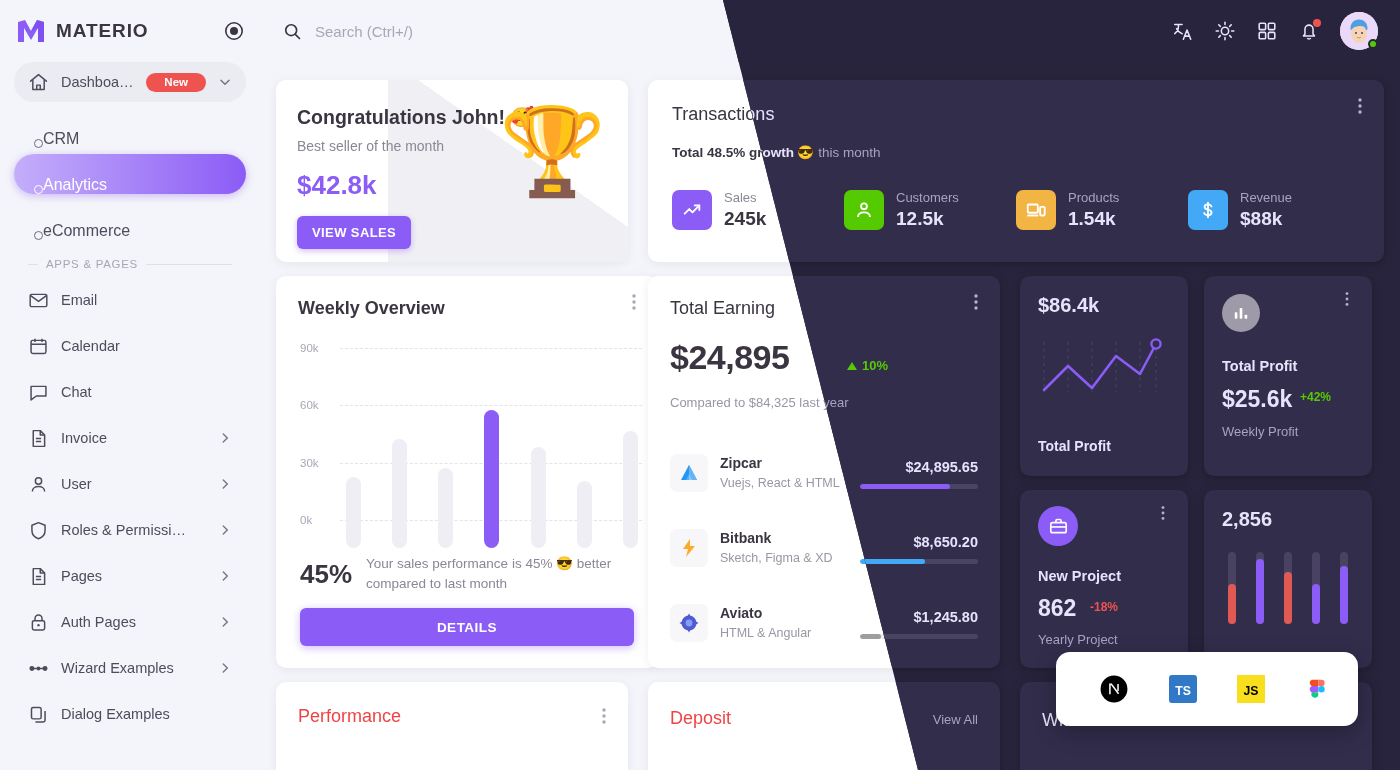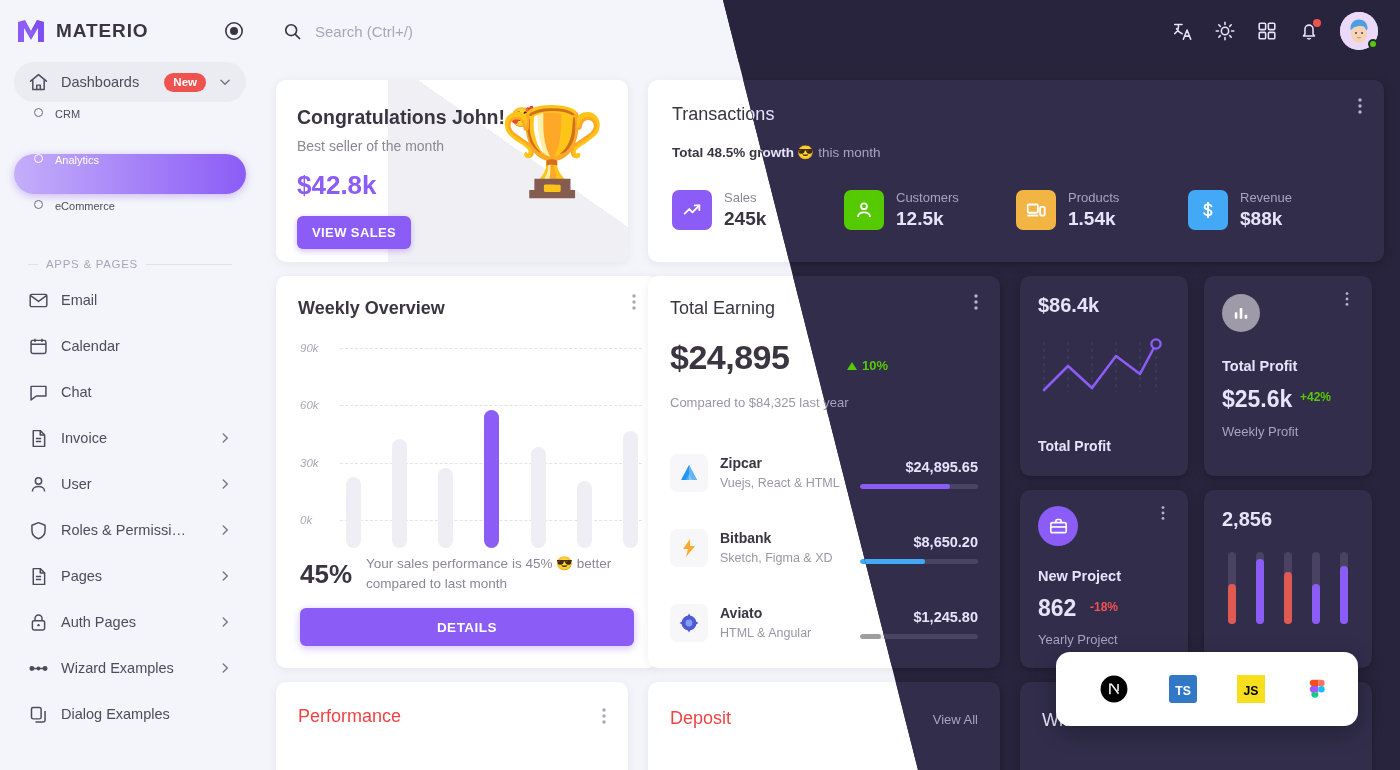--- a/index.html
+++ b/index.html
@@ -39,27 +39,27 @@
     display: flex; align-items: center; gap: 12px;
     height: 40px; padding: 0 14px; margin-bottom: 6px;
     border-radius: 20px; color: #4f4b5c; font-size: 14.5px;
     cursor: pointer; white-space: nowrap;
   }
   .nav-item.group { background: #ebecf1; }
   .nav-ico { width: 21px; height: 21px; flex: 0 0 auto; display: block; }
   .nav-label { flex: 1 1 auto; overflow: hidden; text-overflow: ellipsis; }
   .badge-new {
     background: #ef5350; color: #fff; font-size: 11.5px; font-weight: 600;
-    padding: 2px 9px; border-radius: 10px; line-height: 15px;
+    padding: 2px 18px; border-radius: 10px; line-height: 15px;
   }
   .chev { width: 14px; height: 14px; opacity: .75; }
   .sub-item {
-    display: flex; align-items: flex-start; gap: 12px;
+    display: flex; align-items: flex-end; 
     height: 40px; padding: 0 14px; margin-bottom: 6px;
-    border-radius: 20px; color: #4f4b5c; font-size: 11px; cursor: pointer;
+    border-radius: 20px; color: #4f4b5c; font-size: 16px; cursor: pointer;
   }
   .sub-item.active {
     background: linear-gradient(270deg, #8b5cf6 0%, #c4aefa 100%);
     color: #fff; box-shadow: 0 2px 8px rgba(139,92,246,.4);
   }
   .dot-o { width: 9px; height: 9px; border-radius: 50%; border: 1.6px solid #6e6b7b; margin-left: 6px; }
   .sub-item.active .dot-o { border-color: #fff; }
 
   .section-head {
     display: flex; align-items: center; gap: 8px;
@@ -138,21 +138,21 @@
     width: 40px; height: 40px; border-radius: 7px; flex: 0 0 auto;
     display: flex; align-items: center; justify-content: center;
   }
   .tx-lbl { font-size: 13px; color: #8b8794; line-height: 18px; }
   .tx-val { font-size: 19px; font-weight: 600; color: #3a3541; line-height: 24px; }
 
   
   #weekly { left: 16px; top: 214px; width: 382px; height: 392px; }
   .wk-chart { position: absolute; left: 24px; top: 72px; right: 16px; height: 200px; }
   .gridline { position: absolute; left: 40px; right: 0; border-top: 1px dashed #e3e3ea; }
-  .ylab { position: absolute; left: 0; font-size: 11.5px; color: #a9a6b6; transform: translateY(-50%); font-style: italic; }
+  .ylab { position: absolute; left: 0; font-size: 11.5px; color: #a9a6b6; transform: translateY(-50%); }
   .bars { position: absolute; left: 46px; right: 4px; bottom: 0; height: 172px; display: flex; justify-content: space-between; align-items: flex-end; }
   .bar { width: 15px; border-radius: 8px; background: #eeeef4; }
   .bar.hl { background: #8b5cf6; }
   .wk-foot { position: absolute; left: 24px; right: 20px; top: 278px; display: flex; gap: 14px; align-items: center; }
   .wk-pct { font-size: 26px; font-weight: 600; color: #3a3541; }
   .wk-txt { font-size: 13.5px; color: #8b8794; line-height: 20px; }
   .wk-btn {
     position: absolute; left: 24px; right: 24px; bottom: 22px;
     background: #8b5cf6; color: #fff; border: 0; border-radius: 6px;
     height: 38px; font-size: 13.5px; font-weight: 600; letter-spacing: .5px;

